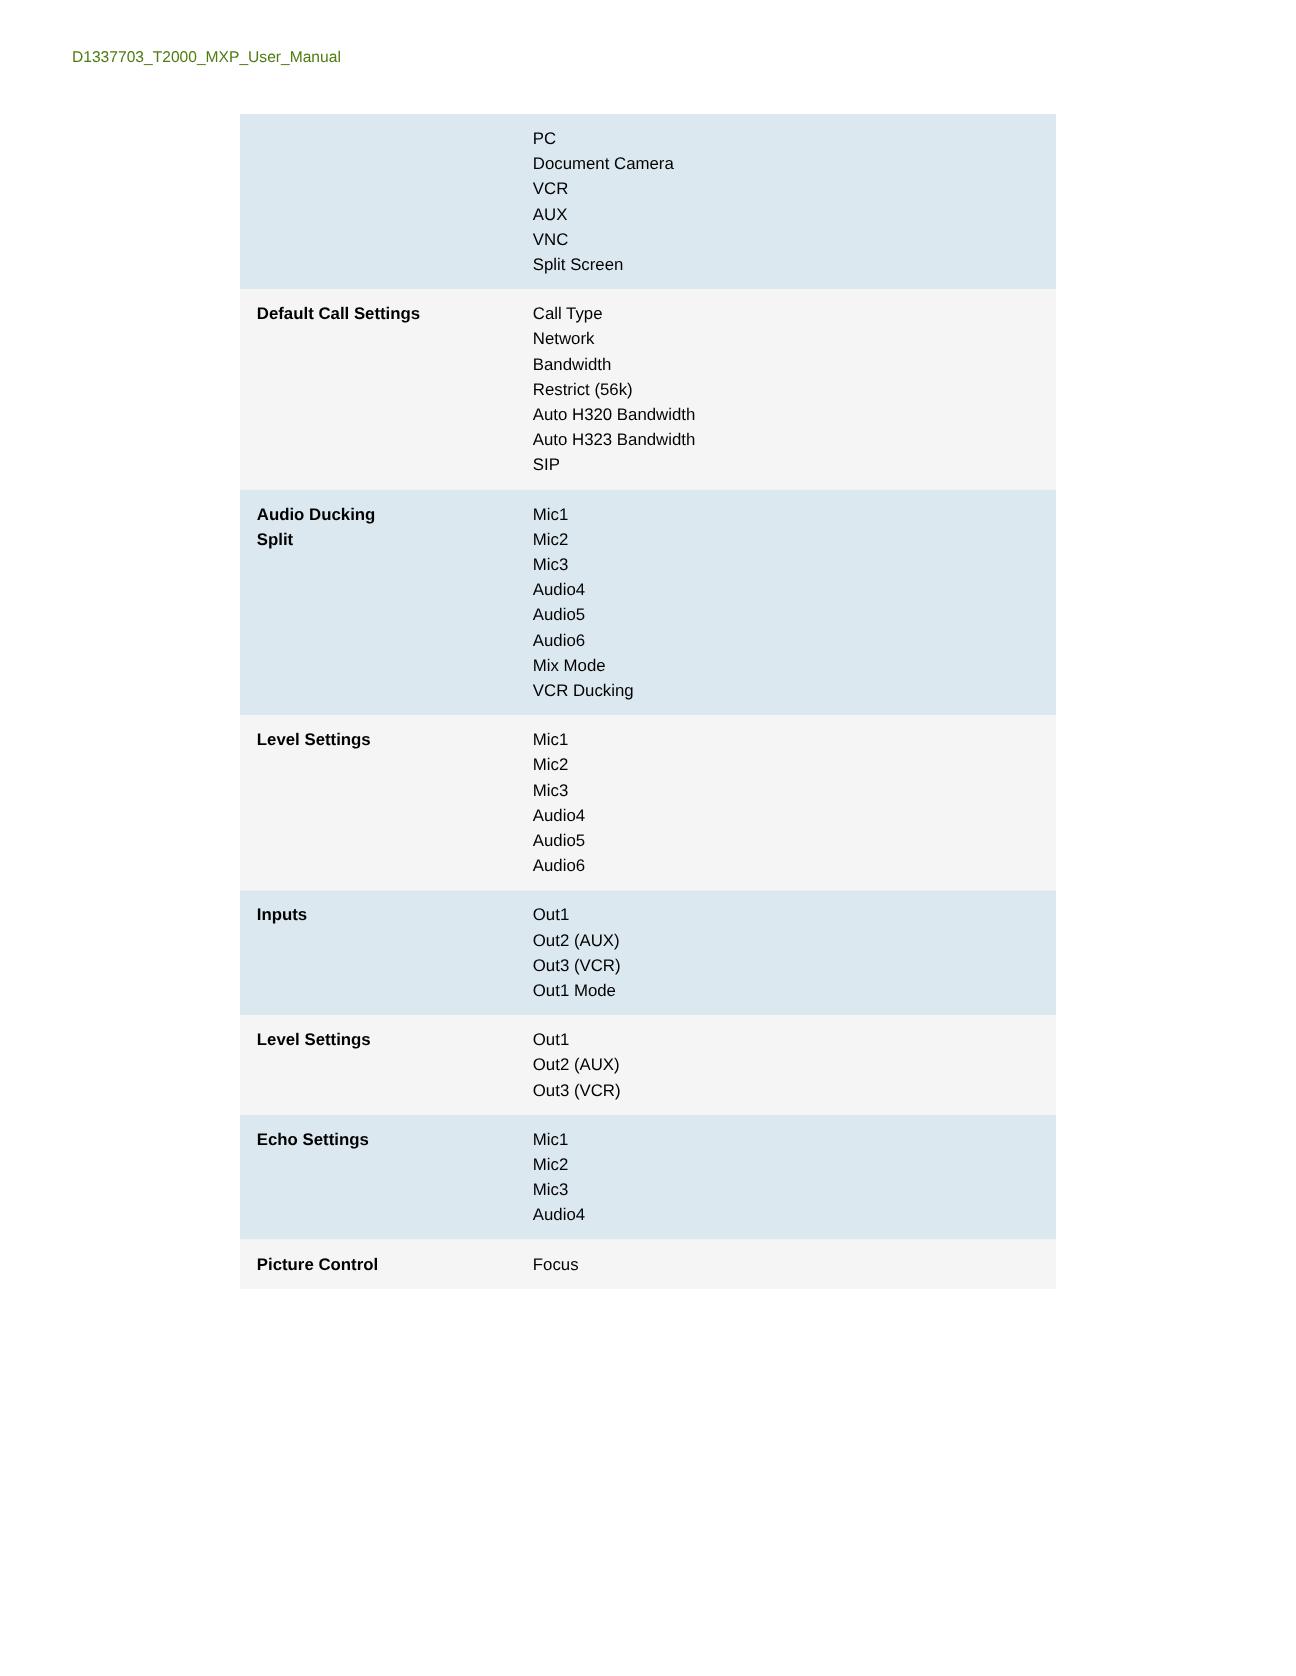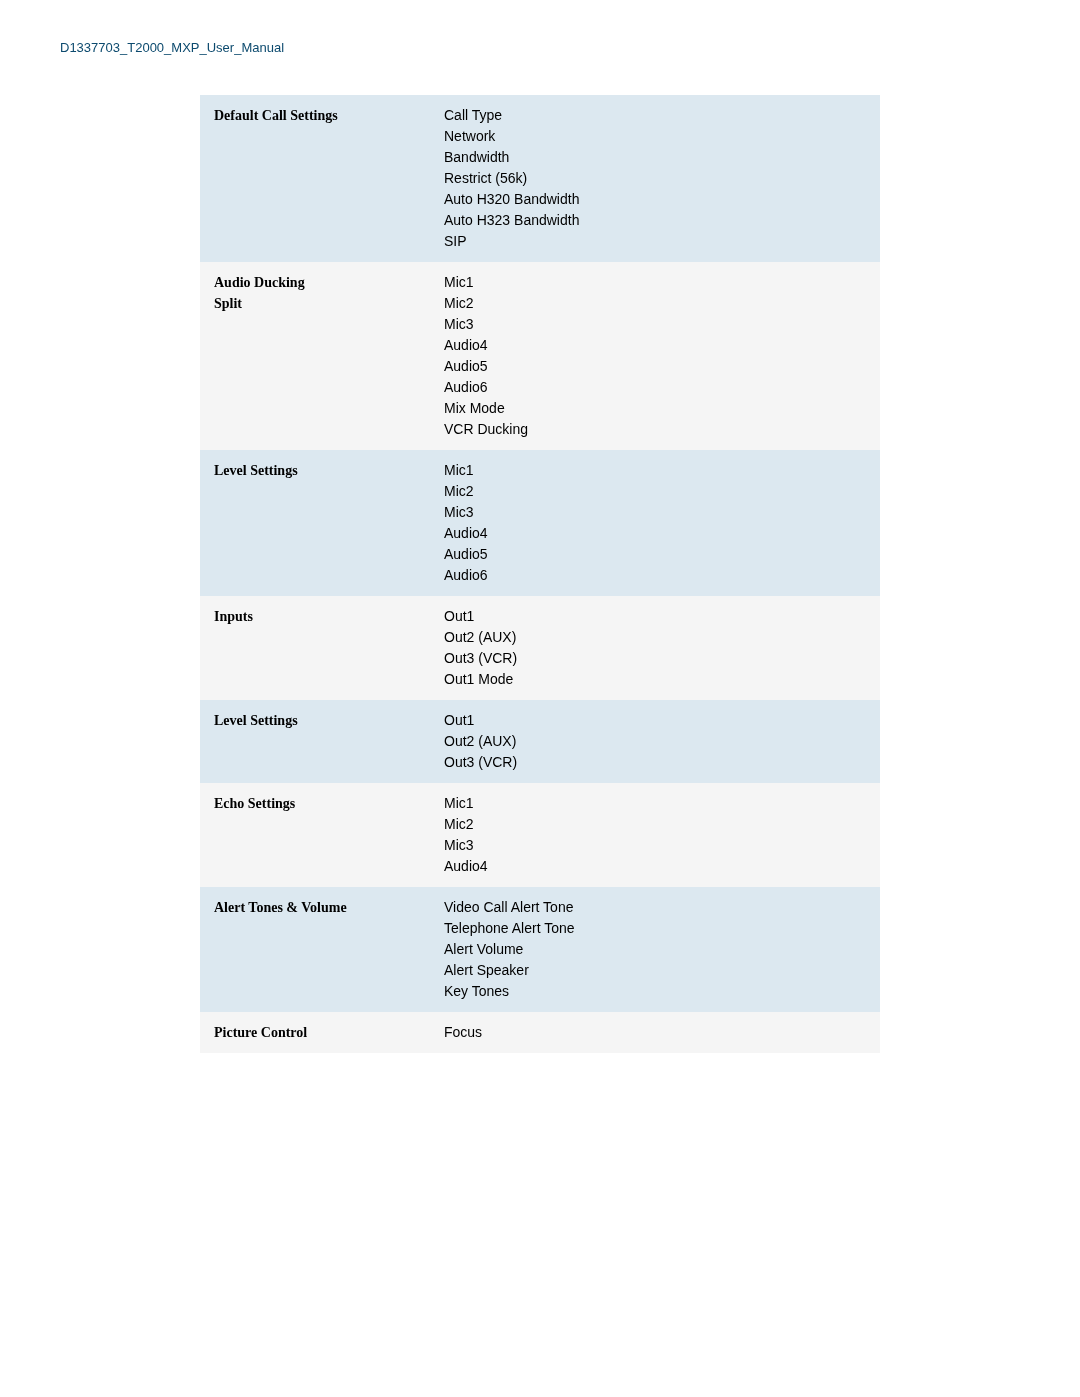--- a/index.html
+++ b/index.html
@@ -13,21 +13,21 @@
       font-size: 14px;
       background: #ffffff;
       color: #000000;
       width: 1080px;
       min-height: 1397px;
       padding: 40px 60px;
     }
 
     .page-header {
       font-size: 13px;
-      color: #0c4a6e;
+      color: #4d7c0f;
       margin-bottom: 40px;
     }
 
     .content-table {
       width: 680px;
       margin: 0 auto;
       border-collapse: collapse;
     }
 
     .content-table tr:nth-child(odd) {
@@ -41,37 +41,40 @@
     .content-table td {
       padding: 10px 14px;
       vertical-align: top;
       font-size: 14px;
       line-height: 1.5;
     }
 
     .content-table td:first-child {
       width: 230px;
       font-weight: bold;
-      font-family: Liberation Serif, serif;
     }
 
     .content-table td:last-child {
       width: 450px;
       font-weight: normal;
     }
   </style>
 </head>
 <body>
 
 <div class="page-header">
   <span>D1337703_T2000_MXP_User_Manual</span>
 </div>
 
 <table class="content-table">
   <tbody id="table-body">
+  <tr>
+        <td></td>
+        <td>PC<br>Document Camera<br>VCR<br>AUX<br>VNC<br>Split Screen</td>
+      </tr>
       <tr>
         <td>Default Call Settings</td>
         <td>Call Type<br>Network<br>Bandwidth<br>Restrict (56k)<br>Auto H320 Bandwidth<br>Auto H323 Bandwidth<br>SIP</td>
       </tr>
       <tr>
         <td><strong>Audio Ducking</strong><br><strong>Split</strong></td>
         <td>Mic1<br>Mic2<br>Mic3<br>Audio4<br>Audio5<br>Audio6<br>Mix Mode<br>VCR Ducking</td>
       </tr>
       <tr>
         <td>Level Settings</td>
@@ -83,21 +86,17 @@
       </tr>
       <tr>
         <td>Level Settings</td>
         <td>Out1<br>Out2 (AUX)<br>Out3 (VCR)</td>
       </tr>
       <tr>
         <td>Echo Settings</td>
         <td>Mic1<br>Mic2<br>Mic3<br>Audio4</td>
       </tr>
       <tr>
-        <td>Alert Tones &amp; Volume</td>
-        <td>Video Call Alert Tone<br>Telephone Alert Tone<br>Alert Volume<br>Alert Speaker<br>Key Tones</td>
-      </tr>
-      <tr>
         <td>Picture Control</td>
         <td>Focus</td>
       </tr>
     </tbody>
 </table>
 
 </body></html>

